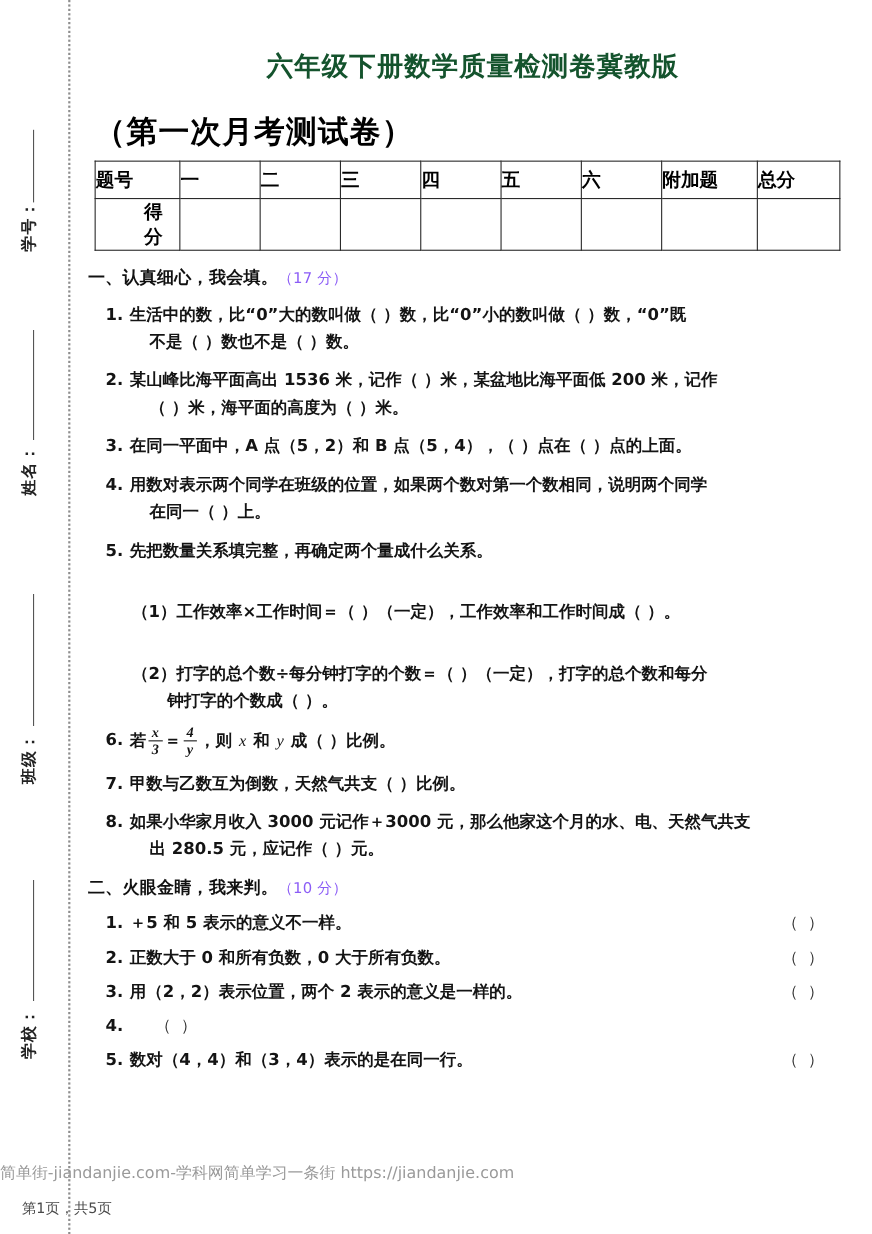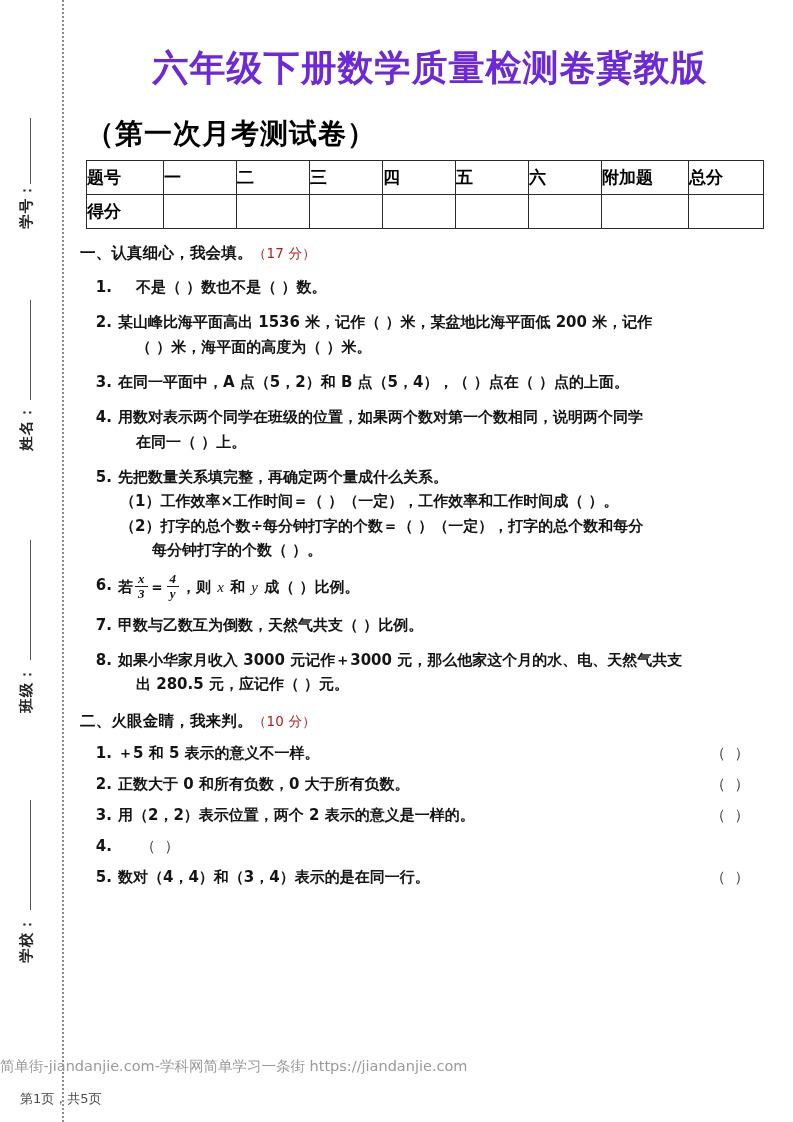--- a/index.html
+++ b/index.html
@@ -56,25 +56,25 @@
     top: 0;
     width: 688px;
     height: 1122px;
   }
 
   
   #title-main {
     text-align: center;
     font-family: "DejaVu Sans", "Liberation Sans", sans-serif;
     font-weight: 700;
-    font-size: 36px;
+    font-size: 24px;
     letter-spacing: 1px;
     margin-top: 46px;
     line-height: 1.2;
-    color: #6d28d9;
+    color: #14532d;
   }
   #title-sub {
     text-align: left;
     font-family: "DejaVu Sans", "Liberation Sans", sans-serif;
     font-weight: 700;
     font-size: 28px;
     letter-spacing: 1px;
     margin-top: 26px;
     color: #000;
   }
@@ -101,40 +101,40 @@
     border: 1.4px solid #2a2a2a;
     height: 33px;
     text-align: left;
     vertical-align: middle;
     font-family: "DejaVu Sans", "Liberation Sans", sans-serif;
     font-size: 17px;
     font-weight: 700;
     color: #000;
     padding: 0;
   }
-  #score-table tr.blank-row td { height: 33px; }
+  #score-table tr.blank-row td { height: 33px; padding-left: 44px; }
   .col-head { width: 76px; }
   .col-num  { width: 72px; }
   .col-extra{ width: 86px; }
   .col-total{ width: 74px; }
 
   
   .section-head {
     font-family: "DejaVu Sans", "Liberation Sans", sans-serif;
     font-size: 15.5px;
     font-weight: 700;
     color: #111;
     margin-top: 14px;
     margin-left: -6px;
     letter-spacing: 0.2px;
   }
   .section-head .pts {
     font-weight: 400;
     font-size: 13.5px;
-    color: #b91c1c;
+    color: #8b5cf6;
   }
 
   .q {
     display: flex;
     margin-top: 11px;
     font-family: "DejaVu Sans", "Liberation Sans", sans-serif;
     font-size: 15px;
     font-weight: 700;
     color: #141414;
     line-height: 1.62;
@@ -142,21 +142,21 @@
   .q-num {
     width: 26px;
     flex: 0 0 26px;
     text-align: right;
     padding-right: 6px;
     font-weight: 700;
   }
   .q-body { flex: 1 1 auto; }
   .q-body .line { display: block; }
   .q-body .indent { padding-left: 18px; }
-  .q-body .sub { padding-left: 2px; }
+  .q-body .sub { padding-left: 2px; margin-top: 32px; }
   .q-body .sub2 { padding-left: 34px; }
 
   
   .tf-row {
     display: flex;
     align-items: baseline;
     margin-top: 12px;
     font-family: "DejaVu Sans", "Liberation Sans", sans-serif;
     font-size: 15px;
     font-weight: 700;
@@ -265,20 +265,21 @@
           <td class="col-total"></td>
         </tr>
     </tbody>
   </table>
 
   <div id="sections-root">
       <div class="section-head"><span>一、认真细心，我会填。</span><span class="pts">（17 分）</span></div>
       <div class="q">
         <div class="q-num">1.</div>
         <div class="q-body">
+          <span class="line">生活中的数，比“0”大的数叫做（        ）数，比“0”小的数叫做（        ）数，“0”既</span>
           <span class="line indent">不是（        ）数也不是（        ）数。</span>
         </div>
       </div>
       <div class="q">
         <div class="q-num">2.</div>
         <div class="q-body">
           <span class="line">某山峰比海平面高出 1536 米，记作（        ）米，某盆地比海平面低 200 米，记作</span>
           <span class="line indent">（        ）米，海平面的高度为（        ）米。</span>
         </div>
       </div>
@@ -294,21 +295,21 @@
           <span class="line">用数对表示两个同学在班级的位置，如果两个数对第一个数相同，说明两个同学</span>
           <span class="line indent">在同一（        ）上。</span>
         </div>
       </div>
       <div class="q">
         <div class="q-num">5.</div>
         <div class="q-body">
           <span class="line">先把数量关系填完整，再确定两个量成什么关系。</span>
           <span class="line sub">（1）工作效率×工作时间＝（        ）（一定），工作效率和工作时间成（        ）。</span>
           <span class="line sub">（2）打字的总个数÷每分钟打字的个数＝（        ）（一定），打字的总个数和每分</span>
-          <span class="line sub2">每分钟打字的个数（        ）。</span>
+          <span class="line sub2">钟打字的个数成（        ）。</span>
         </div>
       </div>
       <div class="q">
         <div class="q-num">6.</div>
         <div class="q-body">
           <span class="line"><span>若</span><span class="frac">
               <span class="num">x</span>
               <span class="den">3</span>
             </span><span>＝</span><span class="frac">
               <span class="num">4</span>

